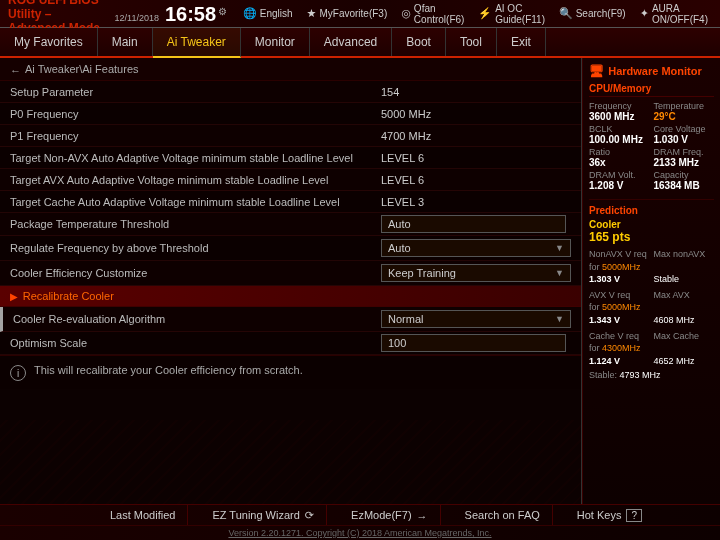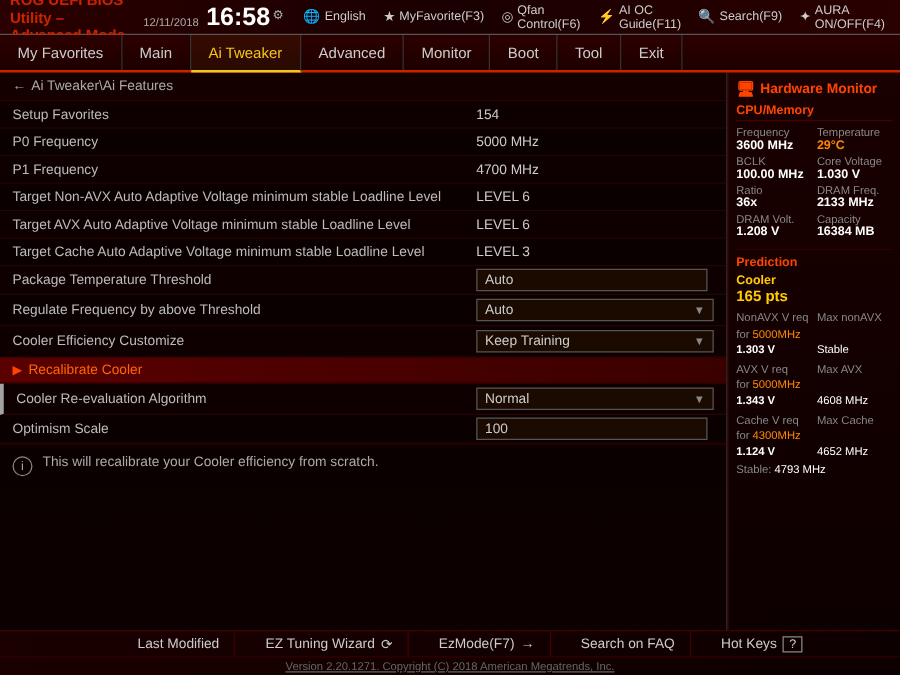--- a/index.html
+++ b/index.html
@@ -399,24 +399,24 @@
   <div class="main-nav-tab">
     <span>My Favorites</span>
   </div>
   <div class="main-nav-tab">
     <span>Main</span>
   </div>
   <div class="main-nav-tab active">
     <span>Ai Tweaker</span>
   </div>
   <div class="main-nav-tab">
+    <span>Monitor</span>
+  </div>
+  <div class="main-nav-tab">
     <span>Advanced</span>
-  </div>
-  <div class="main-nav-tab">
-    <span>Monitor</span>
   </div>
   <div class="main-nav-tab">
     <span>Boot</span>
   </div>
   <div class="main-nav-tab">
     <span>Tool</span>
   </div>
   <div class="main-nav-tab">
     <span>Exit</span>
   </div>
@@ -427,21 +427,21 @@
   <div class="main-panel">
 
     <div class="breadcrumb">
       <span style="cursor:pointer; color:#aaa;">←</span>
       <span>Ai Tweaker\Ai Features</span>
     </div>
 
     <div class="settings-table">
 
       <div class="settings-row">
-        <span class="settings-label">Setup Favorites</span>
+        <span class="settings-label">Setup Parameter</span>
         <span class="settings-value">154</span>
       </div>
       <div class="settings-row">
         <span class="settings-label">P0 Frequency</span>
         <span class="settings-value">5000 MHz</span>
       </div>
       <div class="settings-row">
         <span class="settings-label">P1 Frequency</span>
         <span class="settings-value">4700 MHz</span>
       </div>

